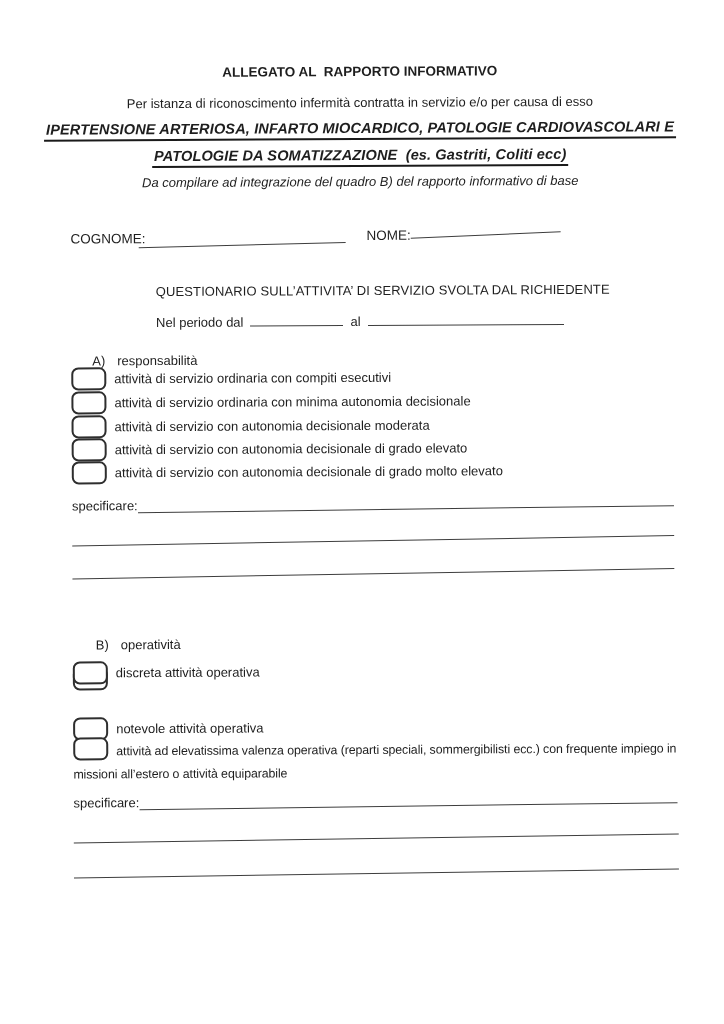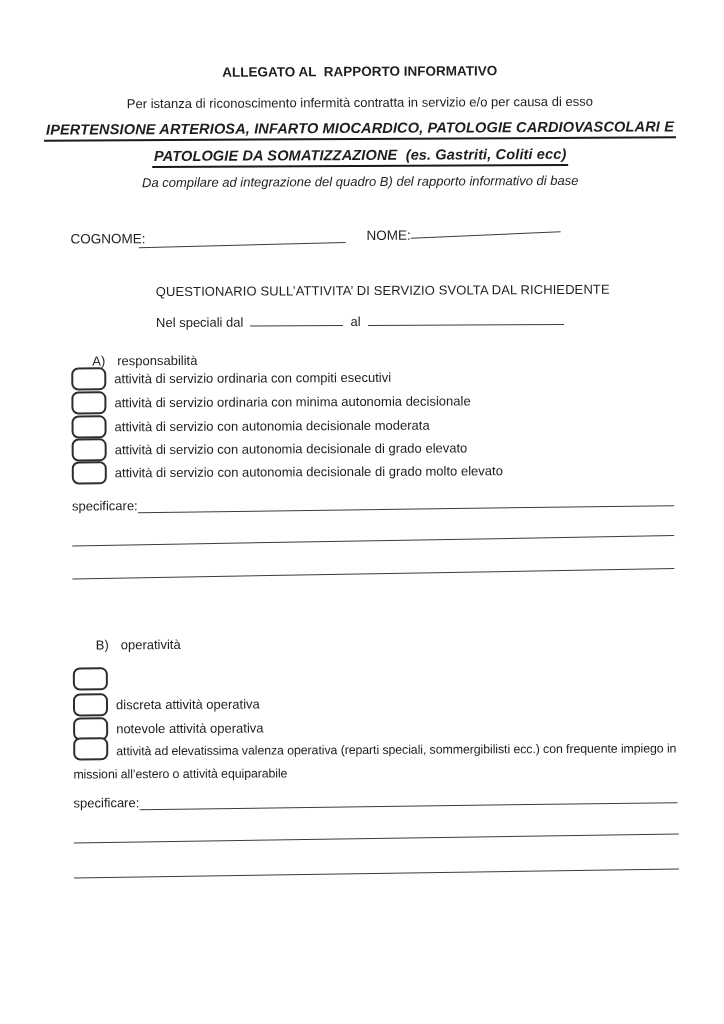--- a/index.html
+++ b/index.html
@@ -45,21 +45,21 @@
   </div>
   <div class="abs center i" style="top:174px;font-size:13px;">Da compilare ad integrazione del quadro B) del rapporto informativo di base</div>
 
   <div class="abs fs135" style="left:72px;top:230px;text-align:center;">COGNOME:</div>
   <div class="line" style="left:140px;top:234px;width:207px;height:12px;transform:rotate(-1.1deg);"></div>
   <div class="abs fs135" style="left:368px;top:228px;">NOME:</div>
   <div class="line" style="left:412px;top:228px;width:150px;height:10px;transform:rotate(-2.2deg);"></div>
 
   <div class="abs fs13" style="left:157px;top:283px;letter-spacing:.1px;">QUESTIONARIO SULL’ATTIVITA’ DI SERVIZIO SVOLTA DAL RICHIEDENTE</div>
   <div class="abs period" style="left:157px;top:312px;">
-    <span>Nel speciali dal</span>
+    <span>Nel periodo dal</span>
     <span class="blank" style="width:93px;"></span>
     <span>al</span>
     <span class="blank" style="width:196px;"></span>
   </div>
 
   <div class="abs fs13" style="left:93px;top:352px;display:flex;gap:12px;">
     <span>A)</span>
     <span>responsabilità</span>
   </div>
 
@@ -92,21 +92,21 @@
   <div class="line" style="left:72px;top:564px;width:602px;height:13px;transform:rotate(-0.7deg);"></div>
 
   <div class="abs fs13" style="left:95px;top:636px;display:flex;gap:12px;">
     <span>B)</span>
     <span>operatività</span>
   </div>
 
   <div class="cbrow" style="top:666px;">
     <div class="cb"></div>
   </div>
-  <div class="cbrow" style="top:692px;justify-content:space-between;">
+  <div class="cbrow" style="top:660px;justify-content:space-between;">
     <div class="cb"></div>
     <span class="lbl">discreta attività operativa</span>
   </div>
   <div class="cbrow" style="top:716px;">
     <div class="cb"></div>
     <span class="lbl">notevole attività operativa</span>
   </div>
   <div class="abs wrapitem" style="left:72px;top:736px;width:648px;">
     <span class="cb-inline"></span><span>attività ad elevatissima valenza operativa (reparti speciali, sommergibilisti ecc.) con frequente impiego in missioni all’estero o attività equiparabile</span>
   </div>

